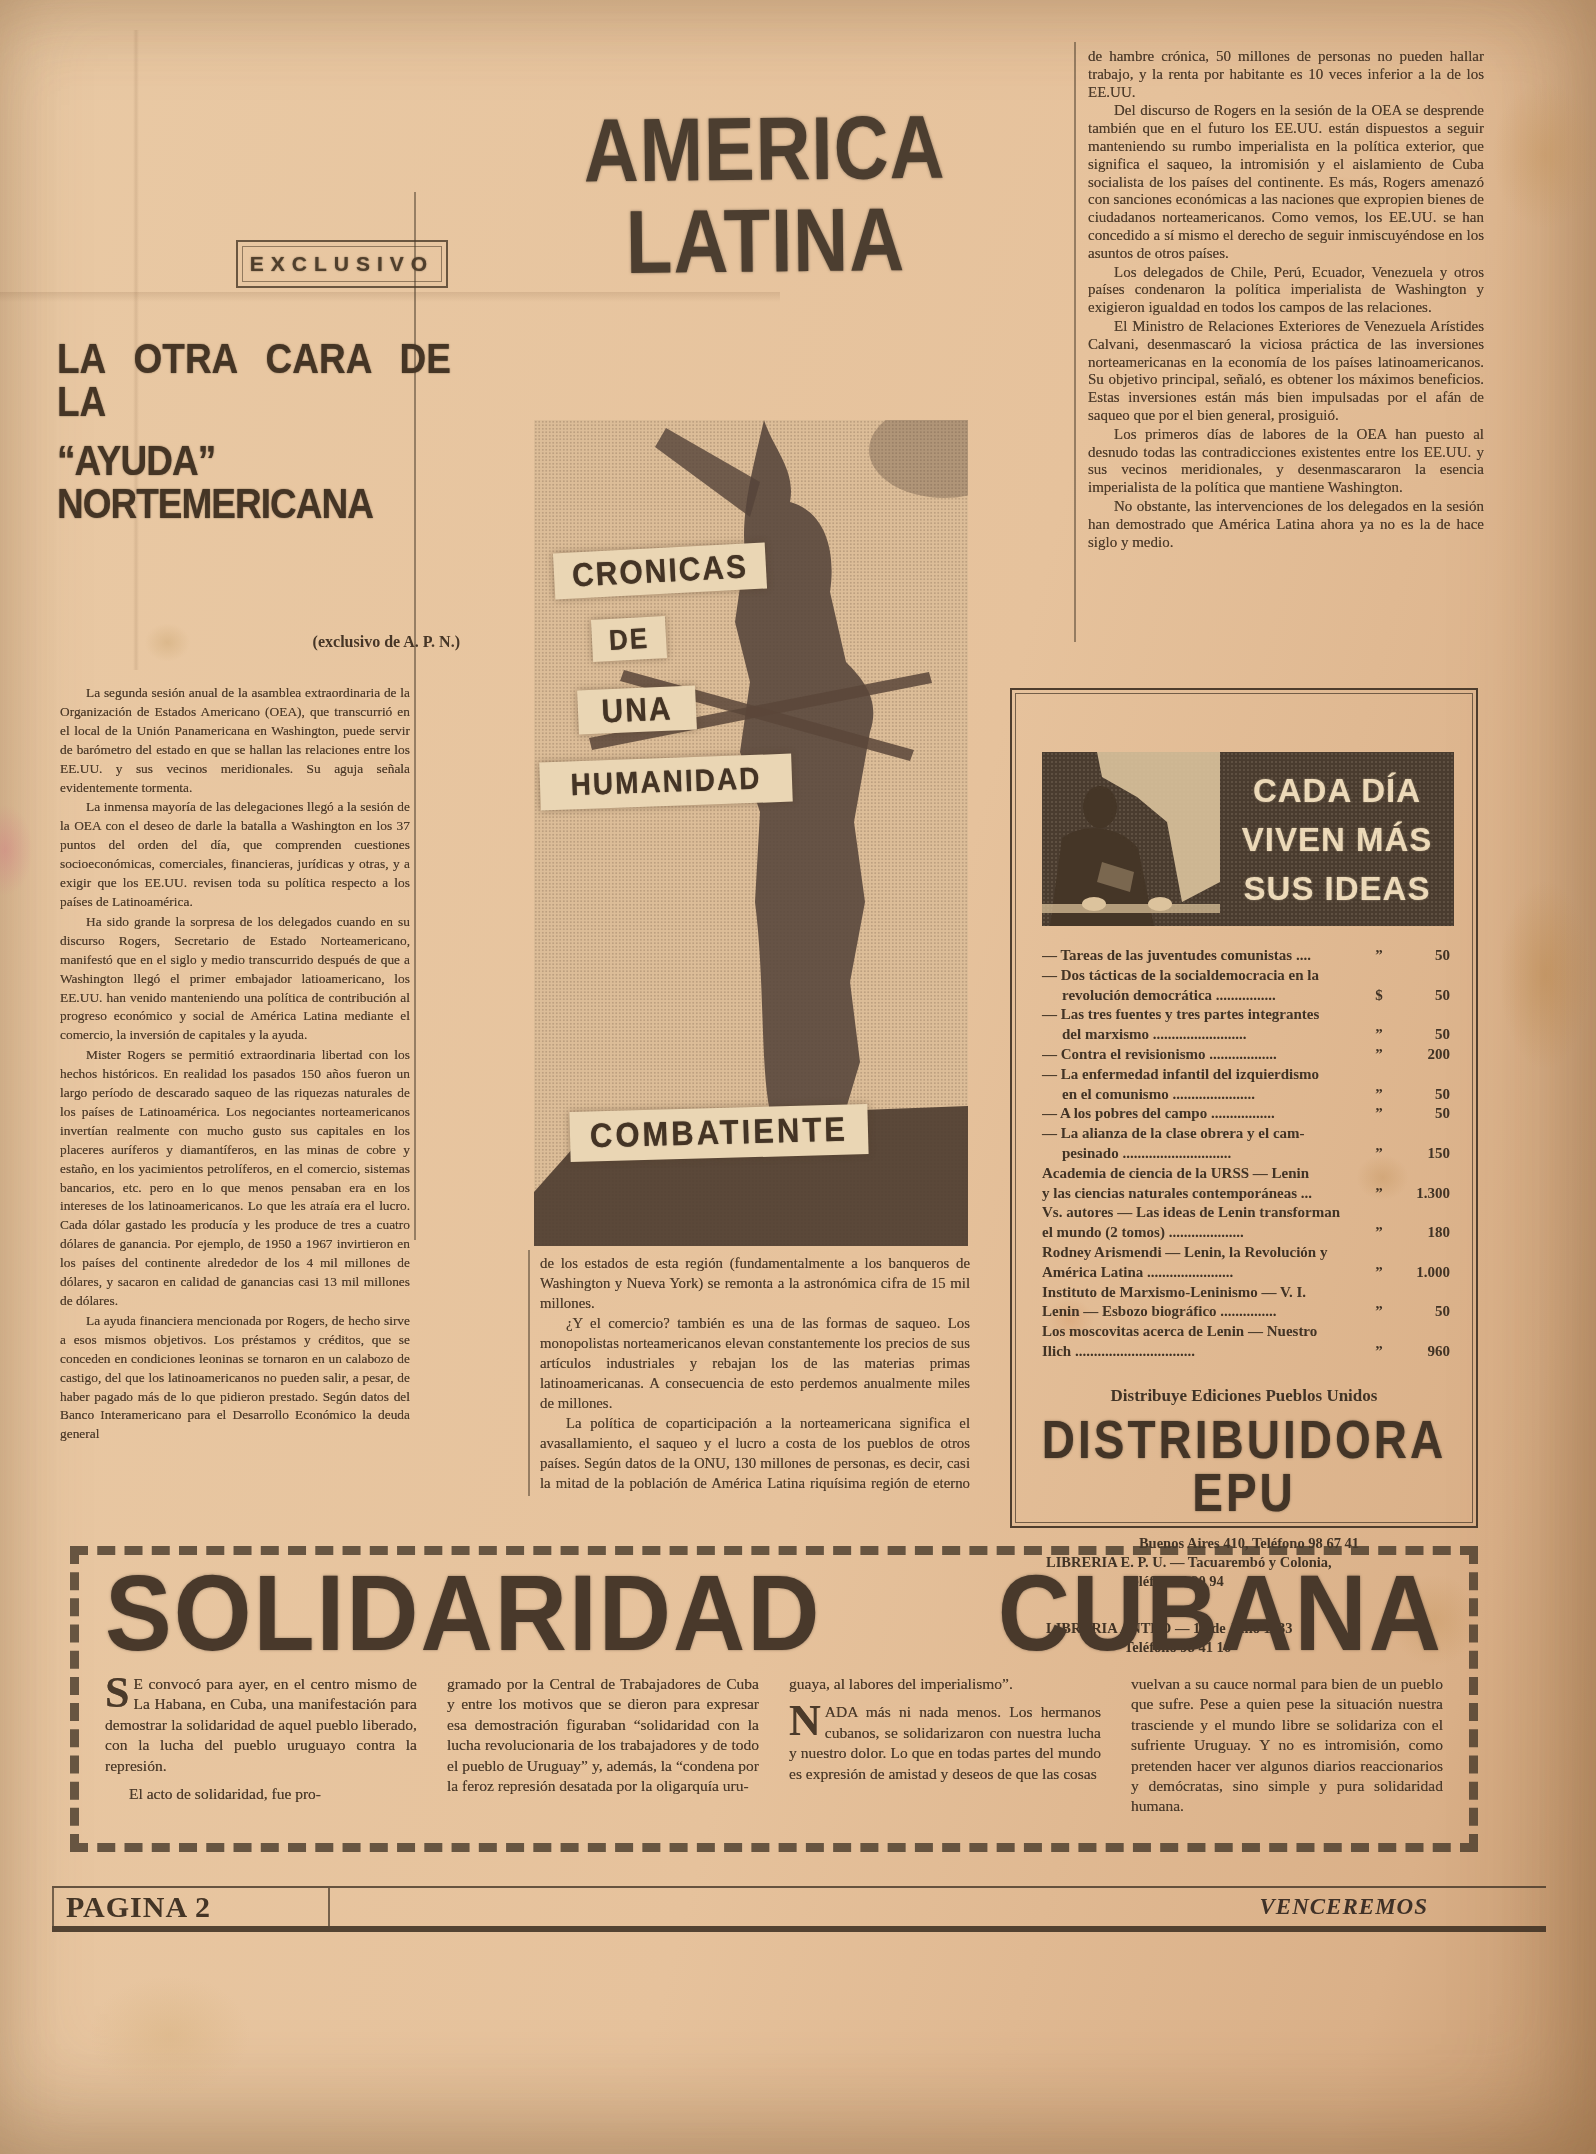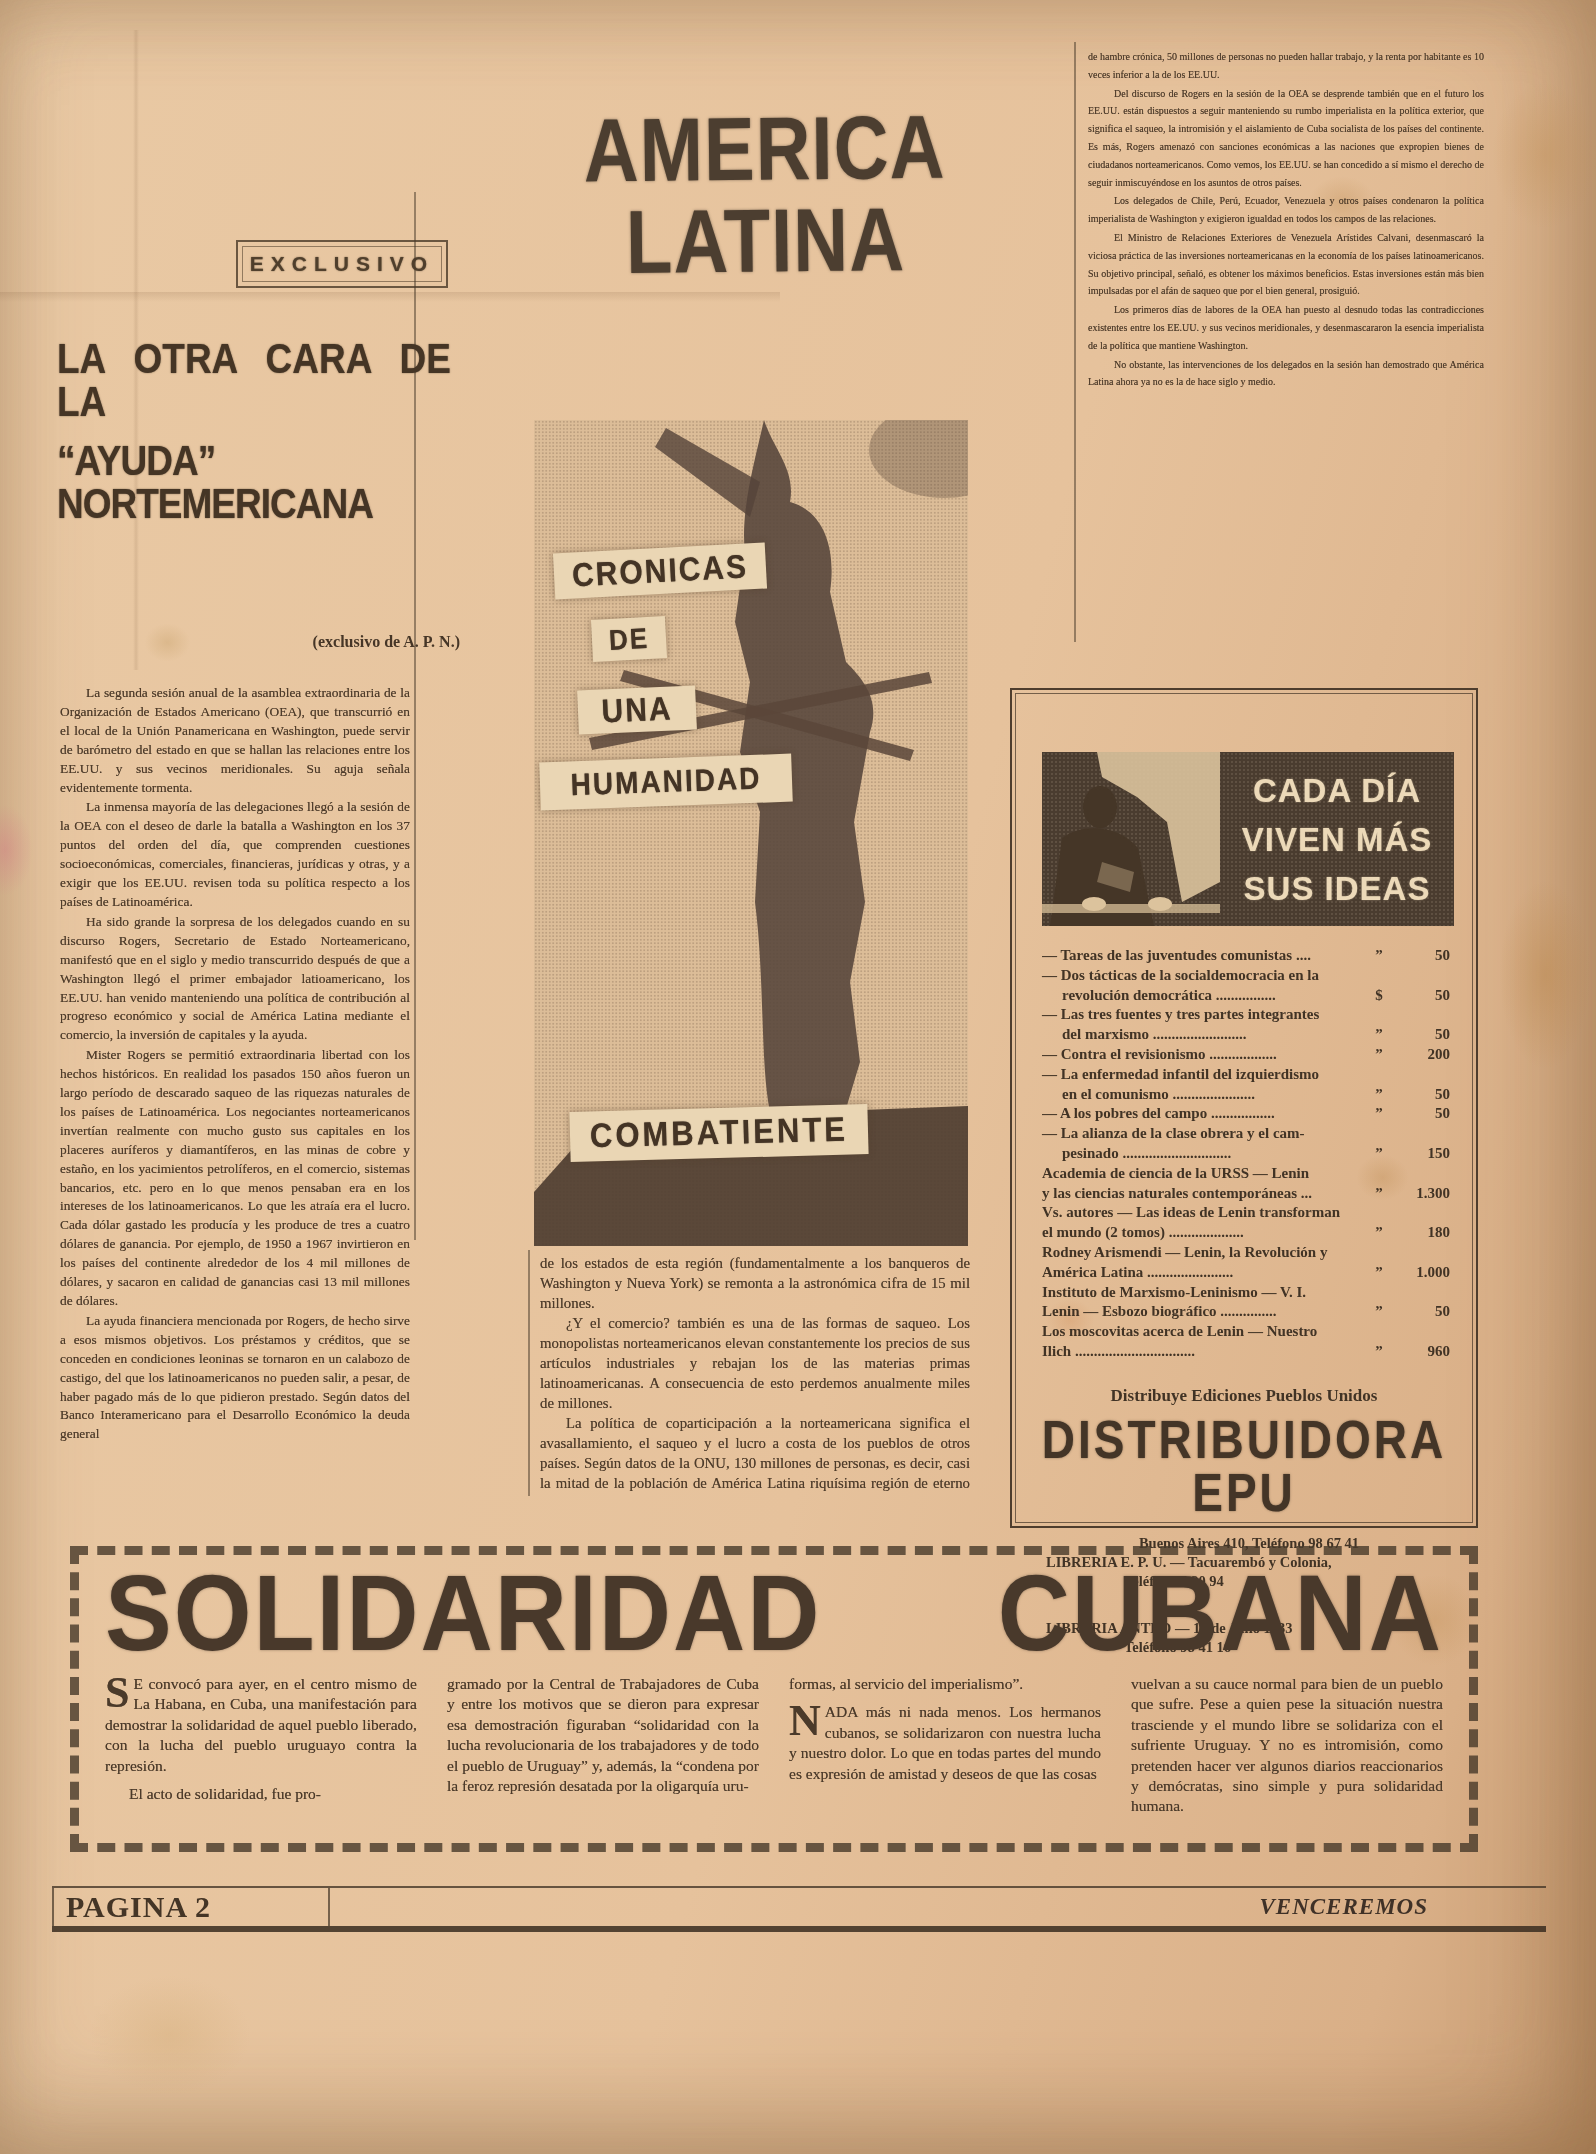--- a/index.html
+++ b/index.html
@@ -26,21 +26,21 @@
   .byline { position:absolute; left:140px; top:633px; width:320px; text-align:right;
     font-weight:bold; font-size:16px; color:#463627; }
 
   
   .bodycol { position:absolute; text-align:justify; color:#4e3c2b; overflow:hidden;
     text-shadow:0 0 .5px rgba(78,60,43,.7); }
   .bodycol p { text-indent:26px; margin-bottom:1px; }
   .bodycol p.noind { text-indent:0; }
   .col-left  { left:60px;  top:684px;  width:350px; height:818px; font-size:13.4px; line-height:18.9px; }
   .col-mid   { left:540px; top:1254px; width:430px; height:242px; font-size:14.8px; line-height:19.8px; }
-  .col-right { left:1088px; top:48px;  width:396px; height:608px; font-size:10px; line-height:17.8px; }
+  .col-right { left:1088px; top:48px;  width:396px; height:608px; font-size:15px; line-height:17.8px; }
 
   .vrule { position:absolute; width:2px; background:rgba(70,55,40,.5); }
 
   
   .masthead { position:absolute; left:570px; top:112px; width:390px; text-align:center;
     color:#4c3e30; transform:rotate(-.6deg); }
   .masthead .ml { font-family:"Liberation Sans",sans-serif; font-weight:bold; font-size:76px; line-height:.98;
     transform:scaleY(1.18); letter-spacing:1px; text-shadow:0 0 2.5px rgba(76,62,48,.65); }
   .masthead .ml + .ml { margin-top:18px; }
 
@@ -334,21 +334,21 @@
     <div class="big">SOLIDARIDAD CUBANA</div>
     <div class="cols">
       <div class="c">
         <p class="dc">SE convocó para ayer, en el centro mismo de La Habana, en Cuba, una manifestación para demostrar la solidaridad de aquel pueblo liberado, con la lucha del pueblo uruguayo contra la represión.</p>
         <p class="ind">El acto de solidaridad, fue pro-</p>
       </div>
       <div class="c">
         <p>gramado por la Central de Trabajadores de Cuba y entre los motivos que se dieron para expresar esa demostración figuraban “solidaridad con la lucha revolucionaria de los trabajadores y de todo el pueblo de Uruguay” y, además, la “condena por la feroz represión desatada por la oligarquía uru-</p>
       </div>
       <div class="c">
-        <p>formas, al servicio del imperialismo”.</p>
+        <p>guaya, al labores del imperialismo”.</p>
         <p class="dc">NADA más ni nada menos. Los hermanos cubanos, se solidarizaron con nuestra lucha y nuestro dolor. Lo que en todas partes del mundo es expresión de amistad y deseos de que las cosas</p>
       </div>
       <div class="c">
         <p>vuelvan a su cauce normal para bien de un pueblo que sufre. Pese a quien pese la situación nuestra trasciende y el mundo libre se solidariza con el sufriente Uruguay. Y no es intromisión, como pretenden hacer ver algunos diarios reaccionarios y demócratas, sino simple y pura solidaridad humana.</p>
       </div>
     </div>
   </div>
 
   <div class="footer">
     <div class="pagina">PAGINA 2</div>

